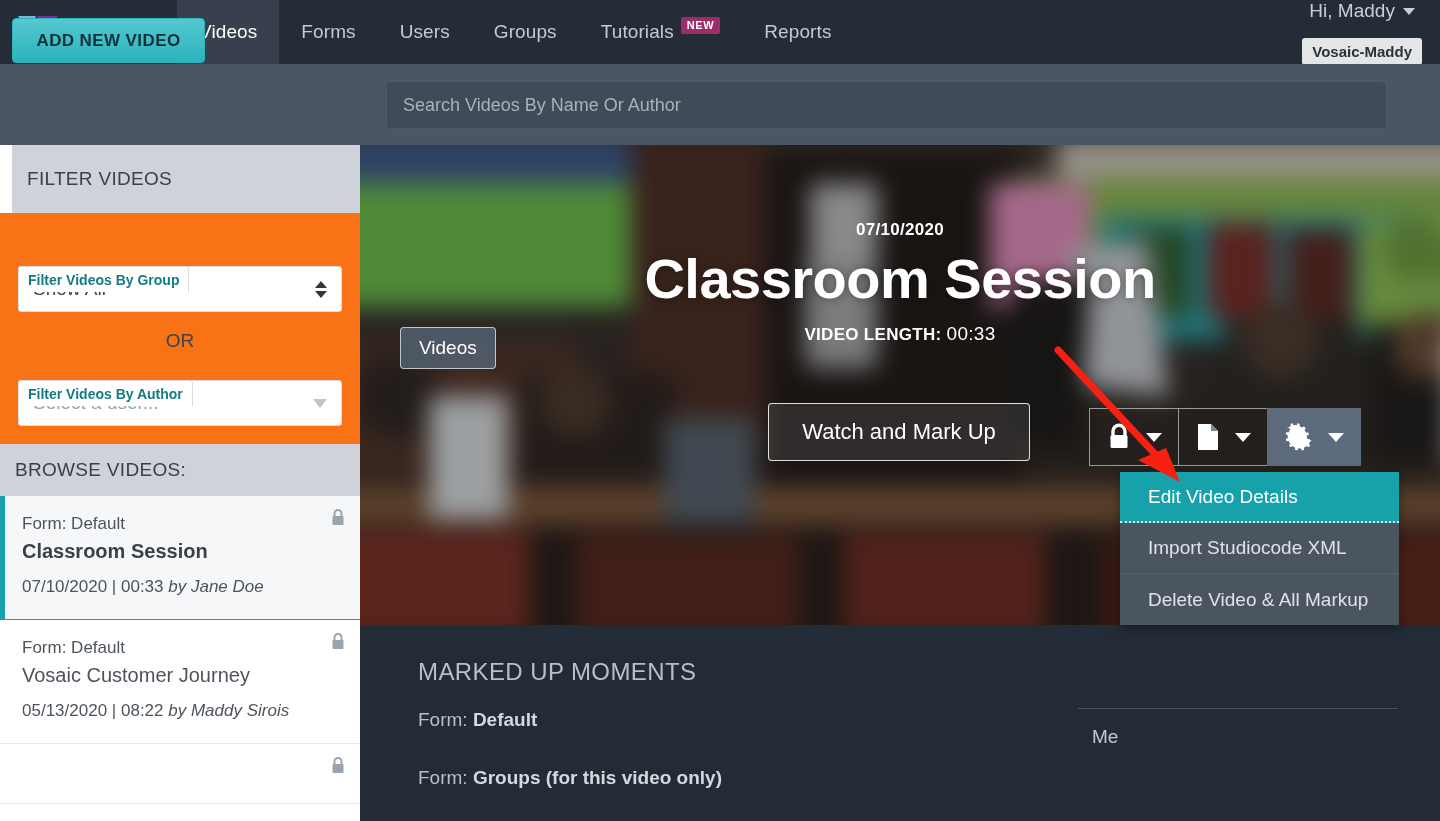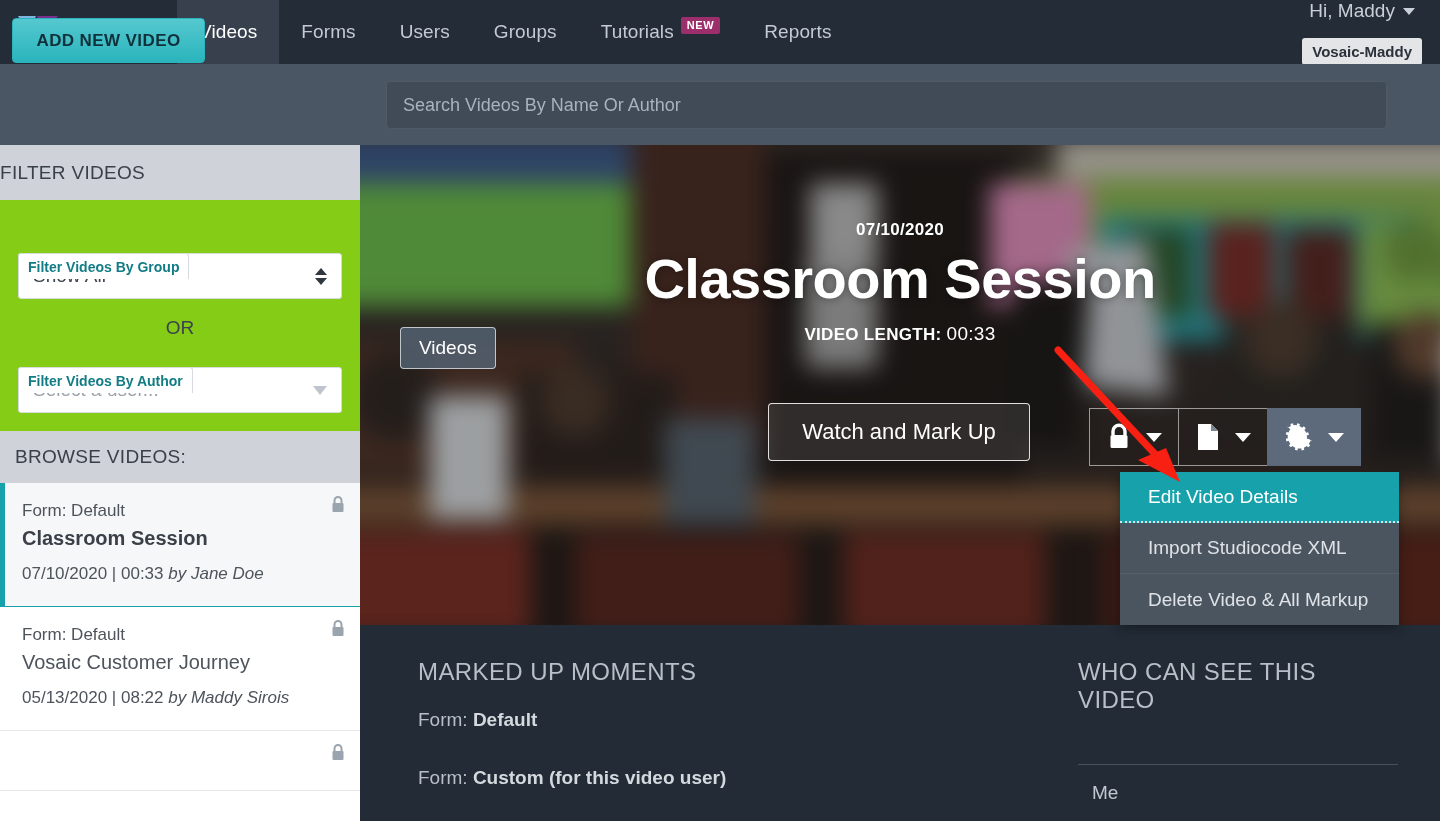--- a/index.html
+++ b/index.html
@@ -71,24 +71,26 @@
     font-family:"Liberation Sans", sans-serif;
   }
   .search-box::placeholder{ color:#a9b2bc; }
 
   
   .sidebar{
     position:absolute; left:0; top:145px; width:360px; height:676px;
     background:#fff; overflow:hidden;
   }
   .side-head{
-    height:55px; background:#cfd2d8; color:#3a4049;
+    height:68px; background:#cfd2d8; color:#3a4049;
     font-size:19px; letter-spacing:.3px; display:flex; align-items:center;
-  }
-  .filter-body{ background:#84cc16; padding:25px 18px 18px; }
+    padding-left:15px;
+    margin-left:12px;
+  }
+  .filter-body{ background:#f97316; padding:25px 18px 18px; }
   .field-group{ position:relative; margin-bottom:0; }
   .field-legend{
     position:absolute; left:0; top:0; background:#fff;
     border:1px solid #d7dbe0; border-bottom:none;
     color:#127c85; font-size:14px; font-weight:bold;
     padding:5px 9px 4px; border-radius:3px 3px 0 0; z-index:2;
   }
   .field-ctl{
     margin-top:28px; height:46px; background:#fff;
     border:1px solid #d7dbe0; border-radius:3px;
@@ -426,26 +428,25 @@
       </div>
     </div>
 
     <div class="lower">
       <div class="col-left">
         <div class="sect-head">MARKED UP MOMENTS</div>
         <div class="form-line">
           <span>Form: </span><b>Default</b>
         </div>
         <div class="form-line">
-          <span>Form: </span><b>Custom (for this video user)</b>
+          <span>Form: </span><b>Groups (for this video only)</b>
         </div>
       </div>
 
       <div class="col-right">
-        <div class="sect-head">WHO CAN SEE THIS VIDEO</div>
         <div class="hr-line"></div>
         <div class="who-row">Me</div>
       </div>
     </div>
   </div>
 
   <div class="dropdown">
     <div class="dd-item hl">
       <span>Edit Video Details</span>
     </div>

